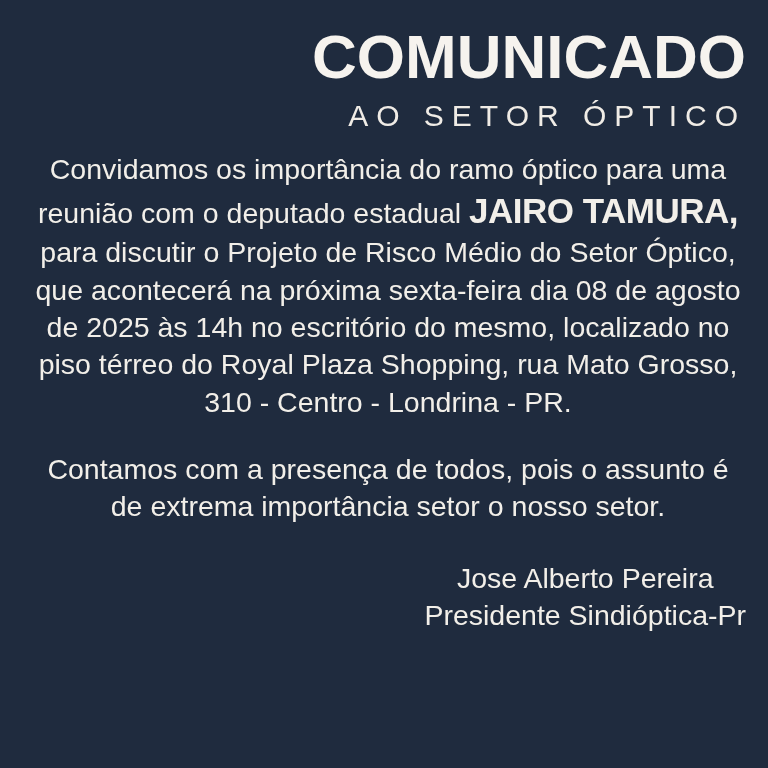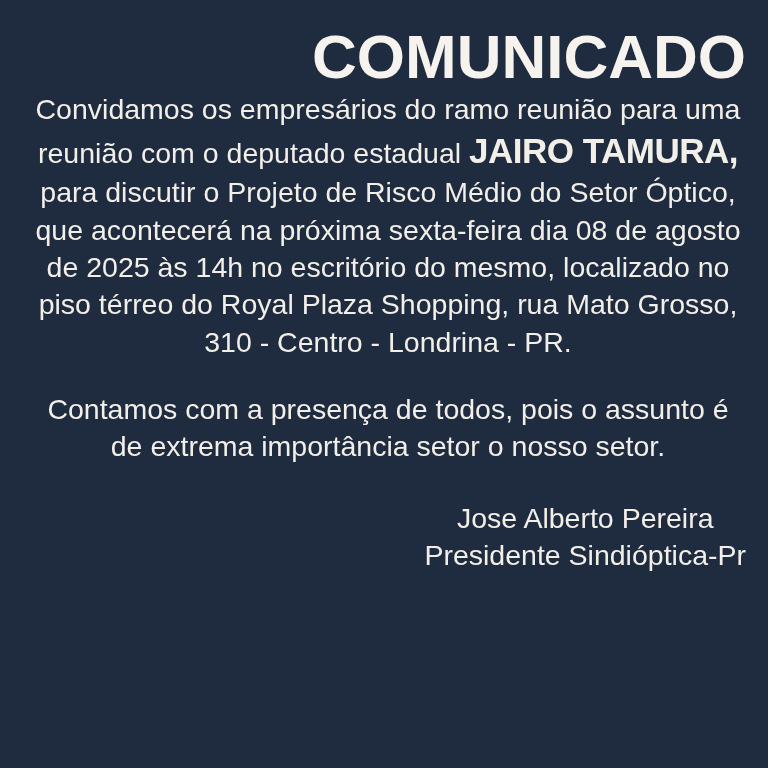--- a/index.html
+++ b/index.html
@@ -66,23 +66,24 @@
     display: block;
   }
 </style>
 </head>
 <body>
 
 <div class="poster">
 
   <div class="title">COMUNICADO</div>
 
+  <div class="subtitle">AO SETOR ÓPTICO</div>
 
   <div class="body-text">
-    <span>Convidamos os empresários do ramo reunião para uma reunião com o deputado estadual</span>
+    <span>Convidamos os importância do ramo óptico para uma reunião com o deputado estadual</span>
     <span class="highlight">JAIRO TAMURA,</span><span> para discutir o Projeto de Risco Médio do Setor Óptico, que acontecerá na próxima sexta-feira dia 08 de agosto de 2025 às 14h no escritório do mesmo, localizado no piso térreo do Royal Plaza Shopping, rua Mato Grosso, 310 - Centro - Londrina - PR.</span>
   </div>
 
   <div class="para-gap"></div>
 
   <div class="body-text">Contamos com a presença de todos, pois o assunto é de extrema importância setor o nosso setor.</div>
 
   <div class="signature">
     <span class="sig-line">Jose Alberto Pereira</span>
     <span class="sig-line">Presidente Sindióptica-Pr</span>

